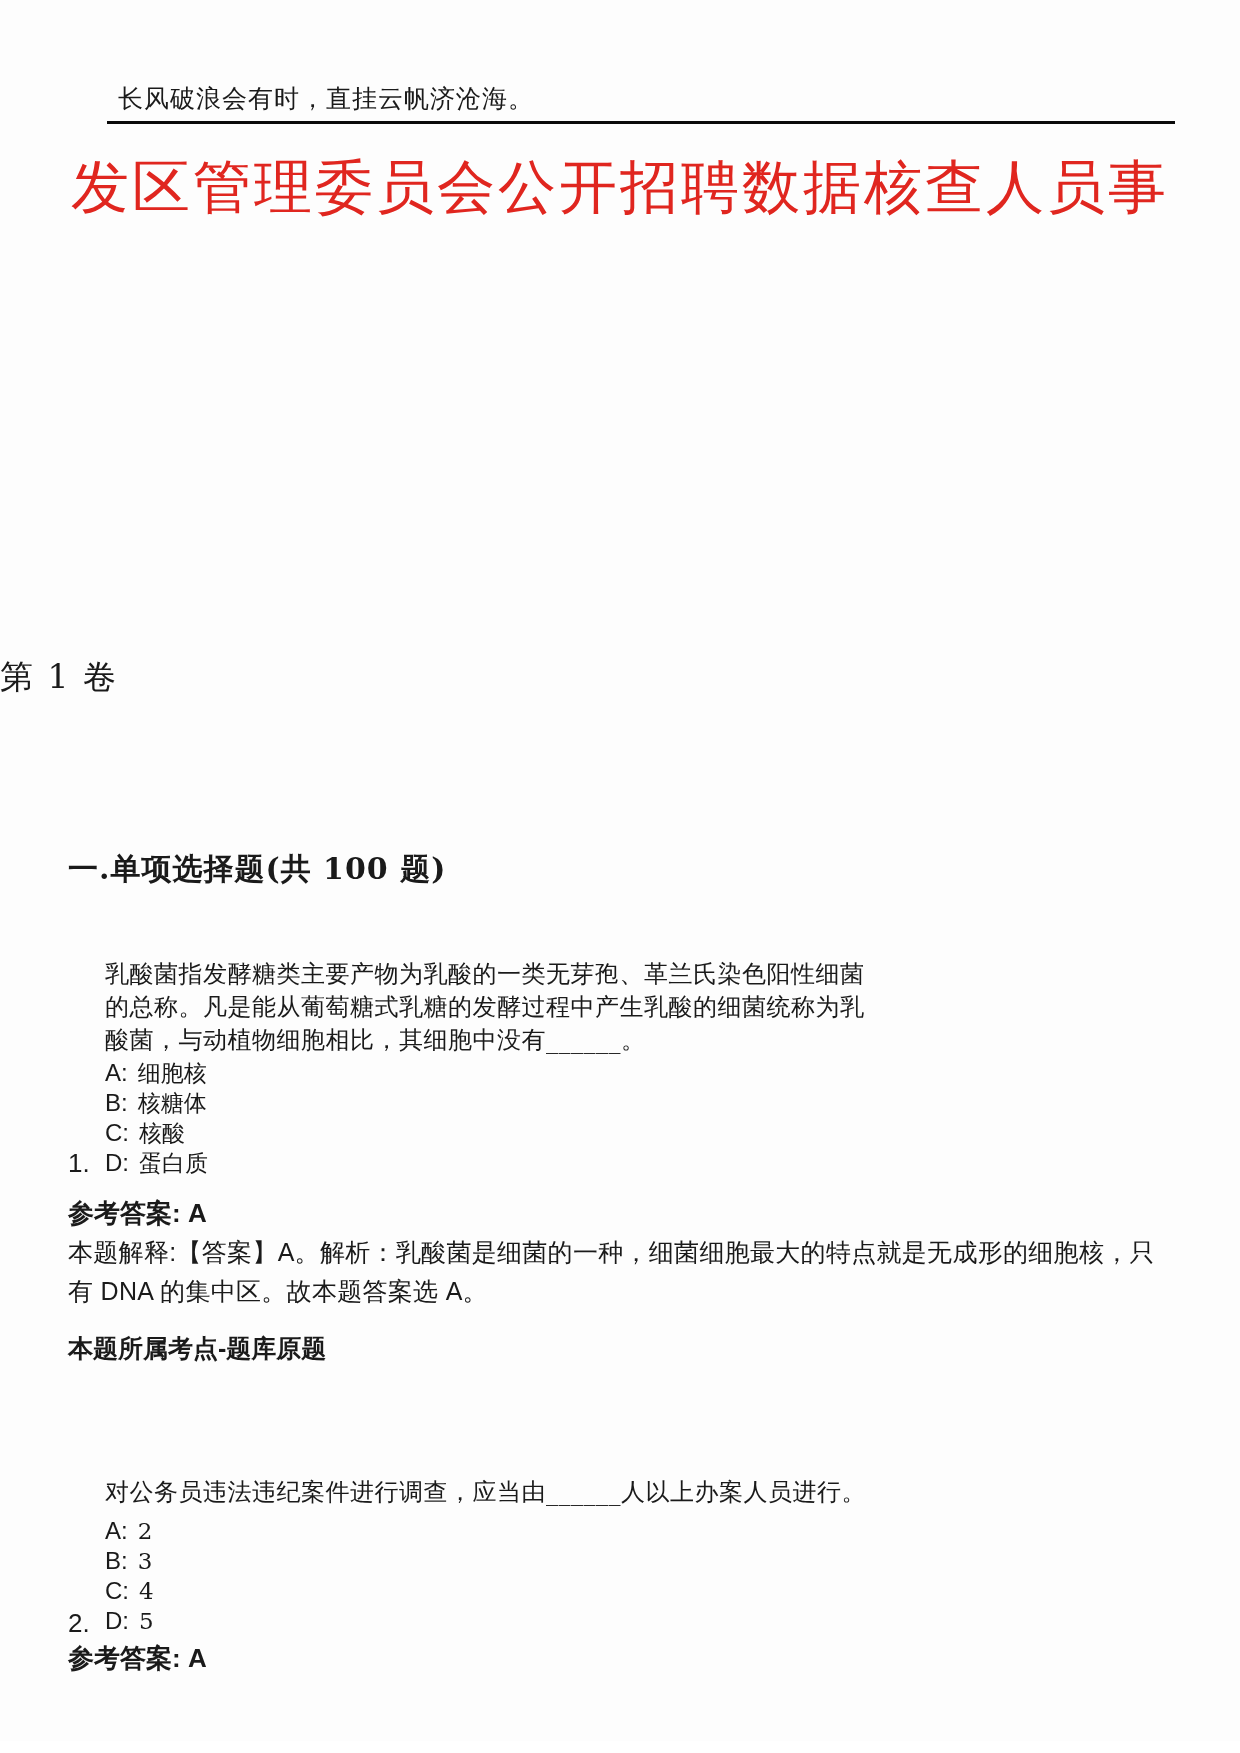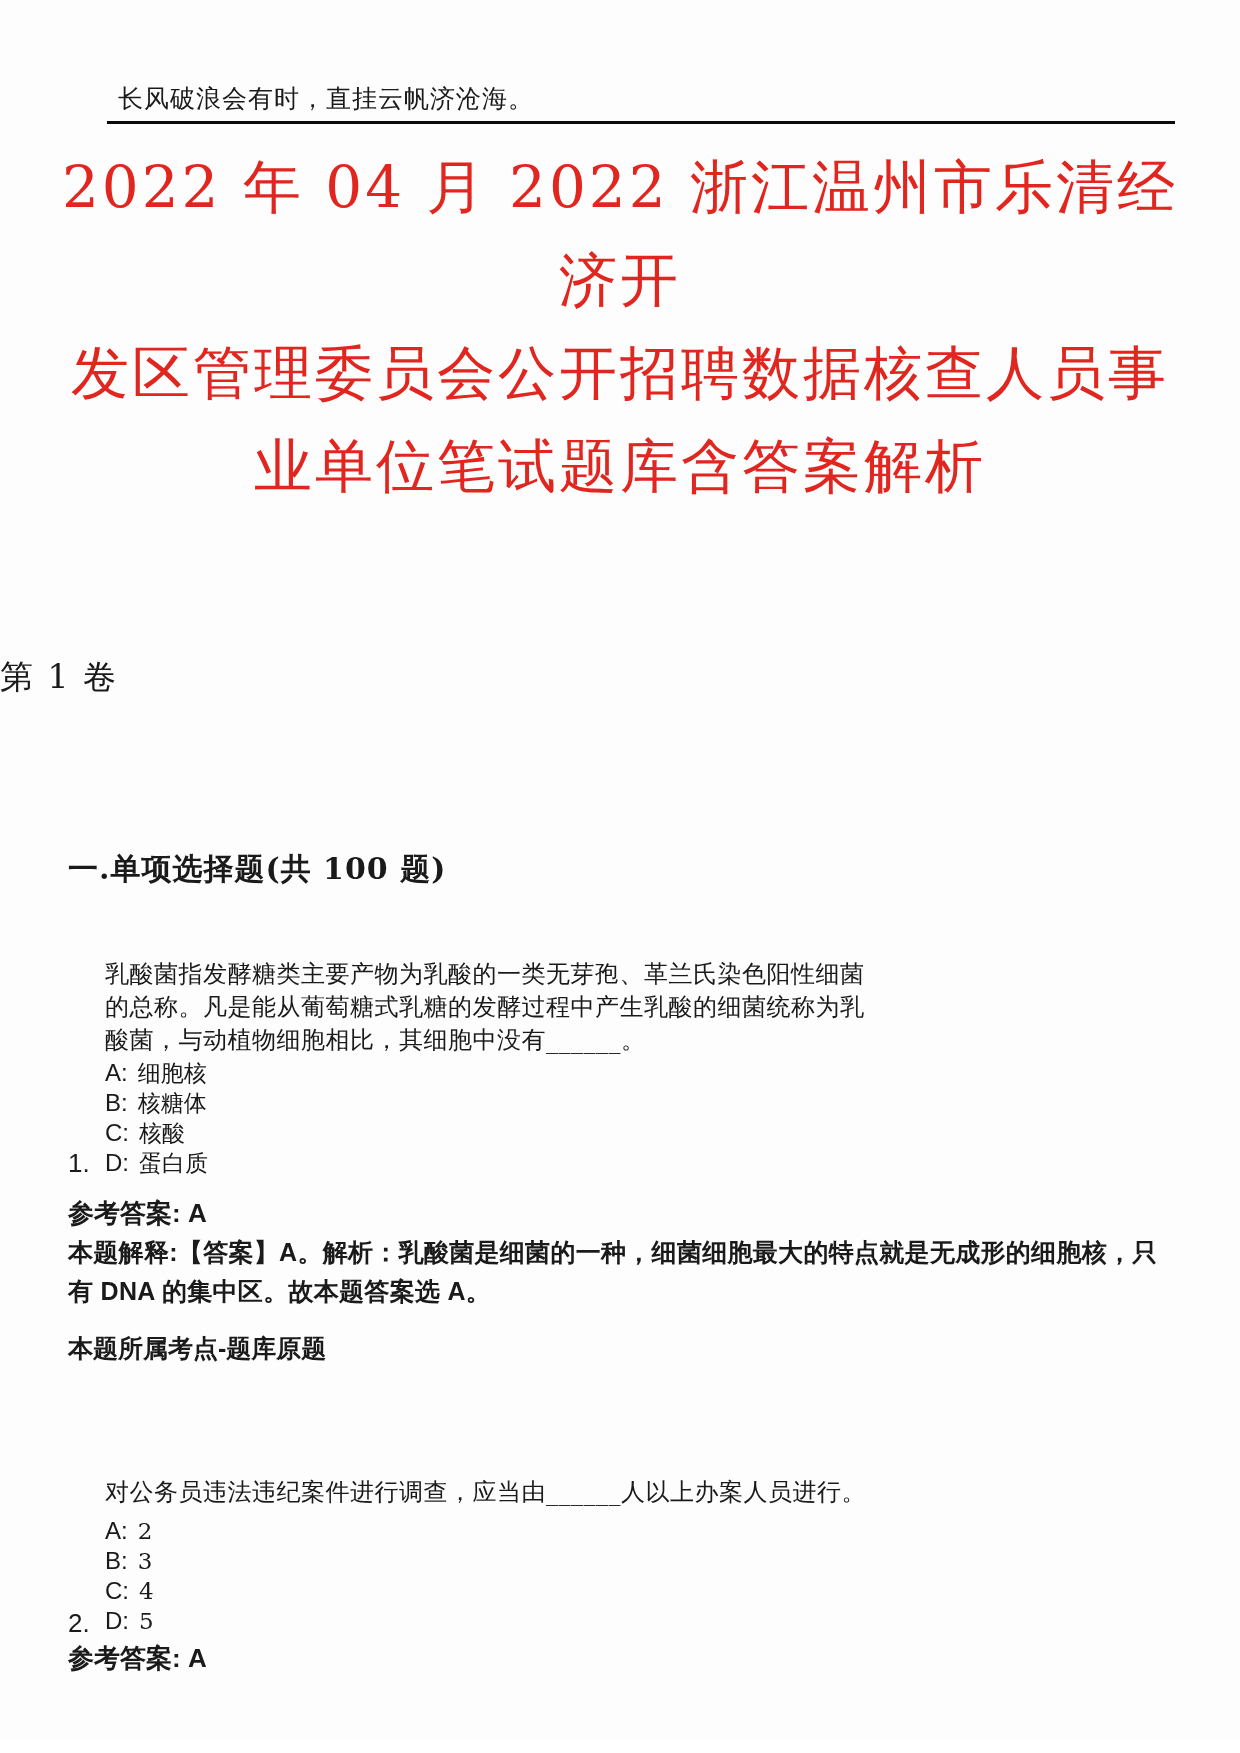--- a/index.html
+++ b/index.html
@@ -65,40 +65,38 @@
   .answer{
     position:absolute;left:68px;
     font-family:"Liberation Sans","DejaVu Sans",sans-serif;
     font-size:26px;font-weight:700;
   }
   .answer-1{top:1196px;}
   .answer-2{top:1641px;}
   .explanation{
     position:absolute;left:68px;top:1233px;width:1108px;
     font-family:"Liberation Sans","DejaVu Sans",sans-serif;
-    font-size:25px;font-weight:700;line-height:39px;letter-spacing:0.3px;
+    font-size:25px;font-weight:400;line-height:39px;letter-spacing:0.3px;
   }
   .knowledge{
     position:absolute;left:68px;top:1332px;
     font-family:"Liberation Sans","DejaVu Sans",sans-serif;
     font-size:25px;font-weight:700;
   }
 </style>
 </head>
 <body>
 
 <div class="page">
 
   <div class="header-quote">长风破浪会有时，直挂云帆济沧海。</div>
   <div class="header-rule"></div>
 
   <div class="doc-title">
-    <div>2022 年 04 月 2022 浙江温州市乐清经济开</div>
     <div>发区管理委员会公开招聘数据核查人员事</div>
-    <div>业单位笔试题库含答案解析</div>
   </div>
 
 
   <div class="volume">第 1 卷</div>
 
   <div class="section-heading">一.单项选择题(共 100 题)</div>
 
   <div class="stem stem-1">乳酸菌指发酵糖类主要产物为乳酸的一类无芽孢、革兰氏染色阳性细菌的总称。凡是能从葡萄糖式乳糖的发酵过程中产生乳酸的细菌统称为乳酸菌，与动植物细胞相比，其细胞中没有______。</div>
 
   <div class="options options-1">

